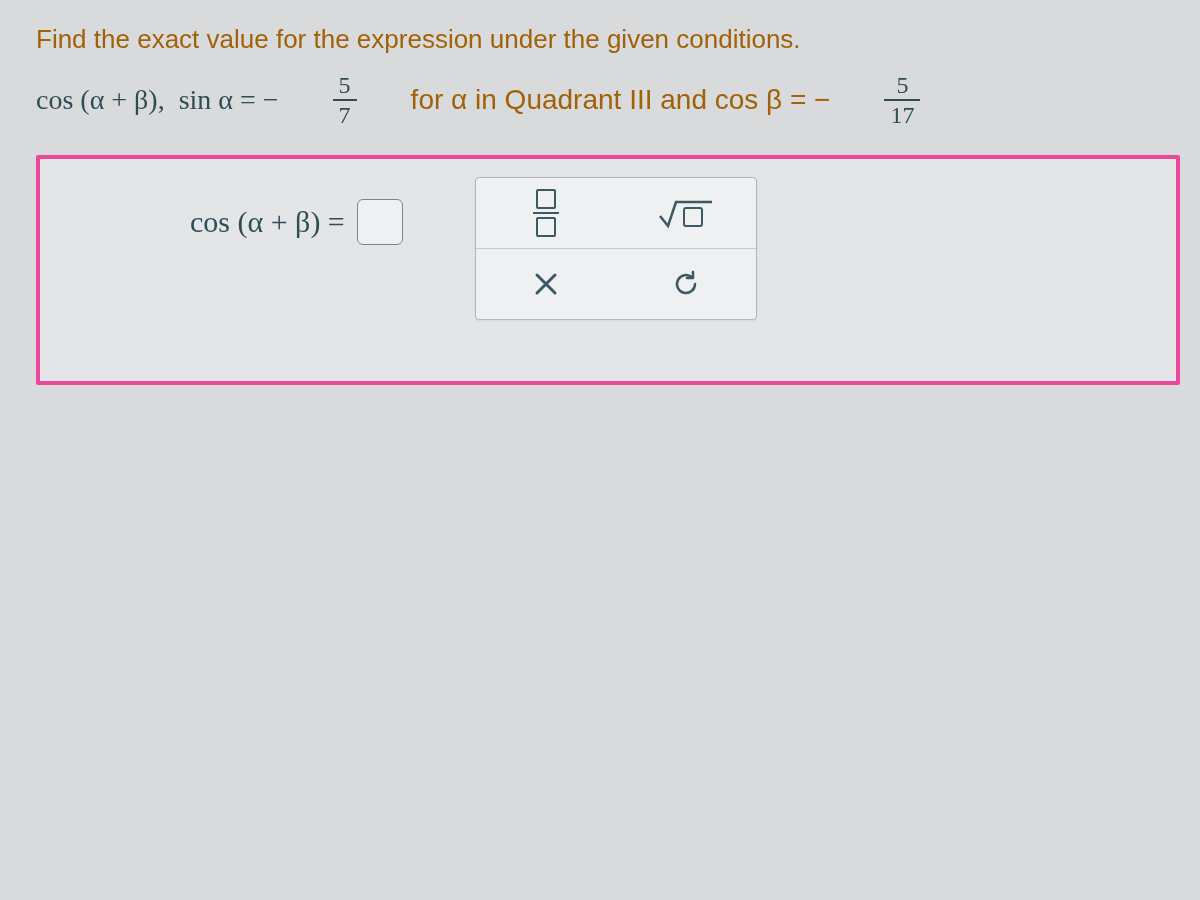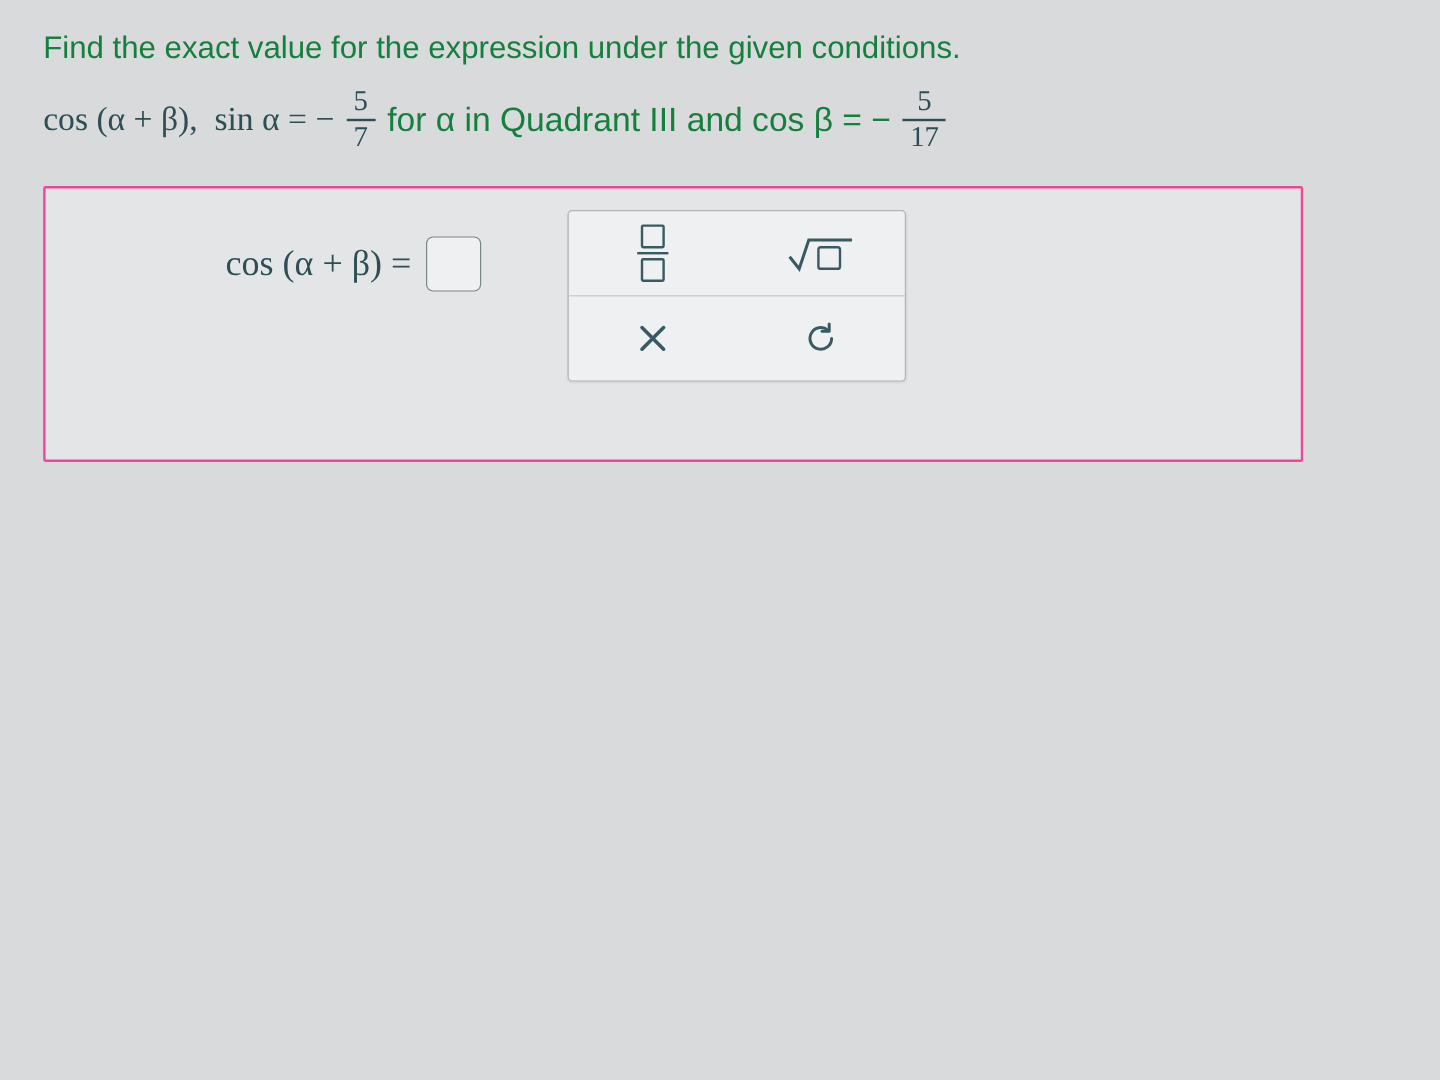--- a/index.html
+++ b/index.html
@@ -15,29 +15,30 @@
   .page {
     padding: 24px 36px;
     box-sizing: border-box;
   }
   .prompt-title {
     font-size: 26px;
     margin-bottom: 18px;
   }
   .sans {
     font-family: "Segoe UI", Arial, Helvetica, sans-serif;
-    color: #15803d;
+    color: #a16207;
   }
   .math-line {
     font-size: 28px;
     display: flex;
     align-items: center;
     flex-wrap: nowrap;
     margin: 4px 0 28px 0;
     white-space: nowrap;
+    gap: 44px;
   }
   .math-line > span {
     display: inline-flex;
     align-items: center;
   }
   .frac {
     display: inline-flex;
     flex-direction: column;
     align-items: center;
     vertical-align: middle;
@@ -49,24 +50,24 @@
     font-size: 24px;
   }
   .frac .bar {
     width: 100%;
     border-top: 2px solid #2e4e56;
     margin: 2px 0;
   }
   .lead { margin-right: 6px; }
   .after { margin-left: 6px; margin-right: 6px; }
   .answer-panel {
-    border: 2px solid #ec4899;
+    border: 4px solid #ec4899;
     background: #e3e5e6;
     border-radius: 2px;
-    width: 1050px;
+    width: 1144px;
     height: 230px;
     position: relative;
     padding: 30px 40px;
     box-sizing: border-box;
     display: flex;
     align-items: flex-start;
   }
   .answer-expr {
     font-size: 30px;
     display: flex;

